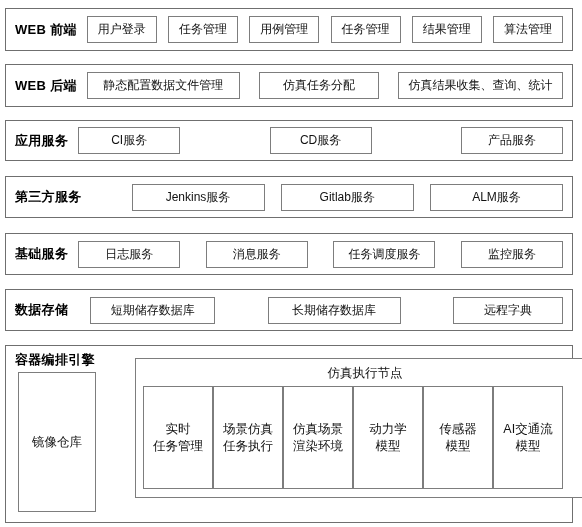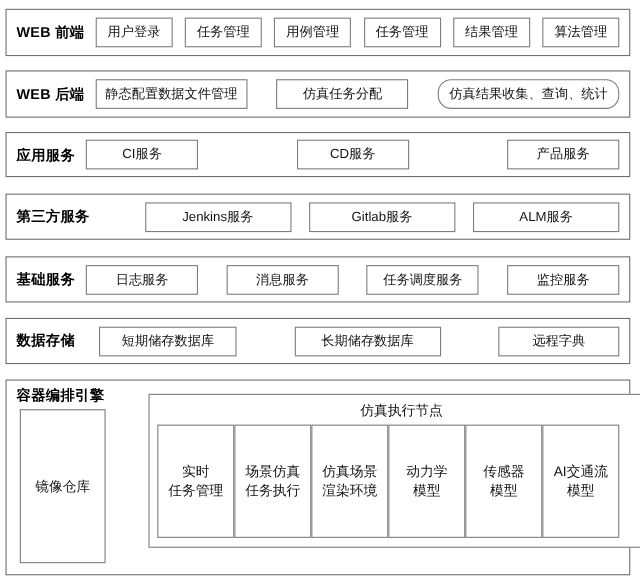--- a/index.html
+++ b/index.html
@@ -69,23 +69,23 @@
   
   #layer-web-front   { top: 8px;   height: 43px; }
   #layer-web-back    { top: 64px;  height: 43px; }
   #layer-app-service { top: 120px; height: 41px; }
   #layer-third-party { top: 176px; height: 42px; gap: 40px; }
   #layer-base-service{ top: 233px; height: 42px; }
   #layer-data-store  { top: 289px; height: 42px; gap: 12px; }
 
   
   #layer-web-front .cell   { width: 70px; }
-  #layer-web-back  .cell:nth-child(1) { width: 138px; font-family: Liberation Serif, serif; }
+  #layer-web-back  .cell:nth-child(1) { width: 153px; font-family: Liberation Serif, serif; }
   #layer-web-back  .cell:nth-child(2) { width: 120px; }
-  #layer-web-back  .cell:nth-child(3) { width: 165px; border-radius: 12px; }
+  #layer-web-back  .cell:nth-child(3) { width: 165px; }
   #layer-app-service .cell { width: 102px; }
   #layer-third-party .cell { width: 133px; }
   #layer-base-service .cell{ width: 102px; }
   #layer-data-store .cell:nth-child(1) { width: 125px; }
   #layer-data-store .cell:nth-child(2) { width: 133px; }
   #layer-data-store .cell:nth-child(3) { width: 110px; }
 
   
   #layer-container {
     position: absolute;

